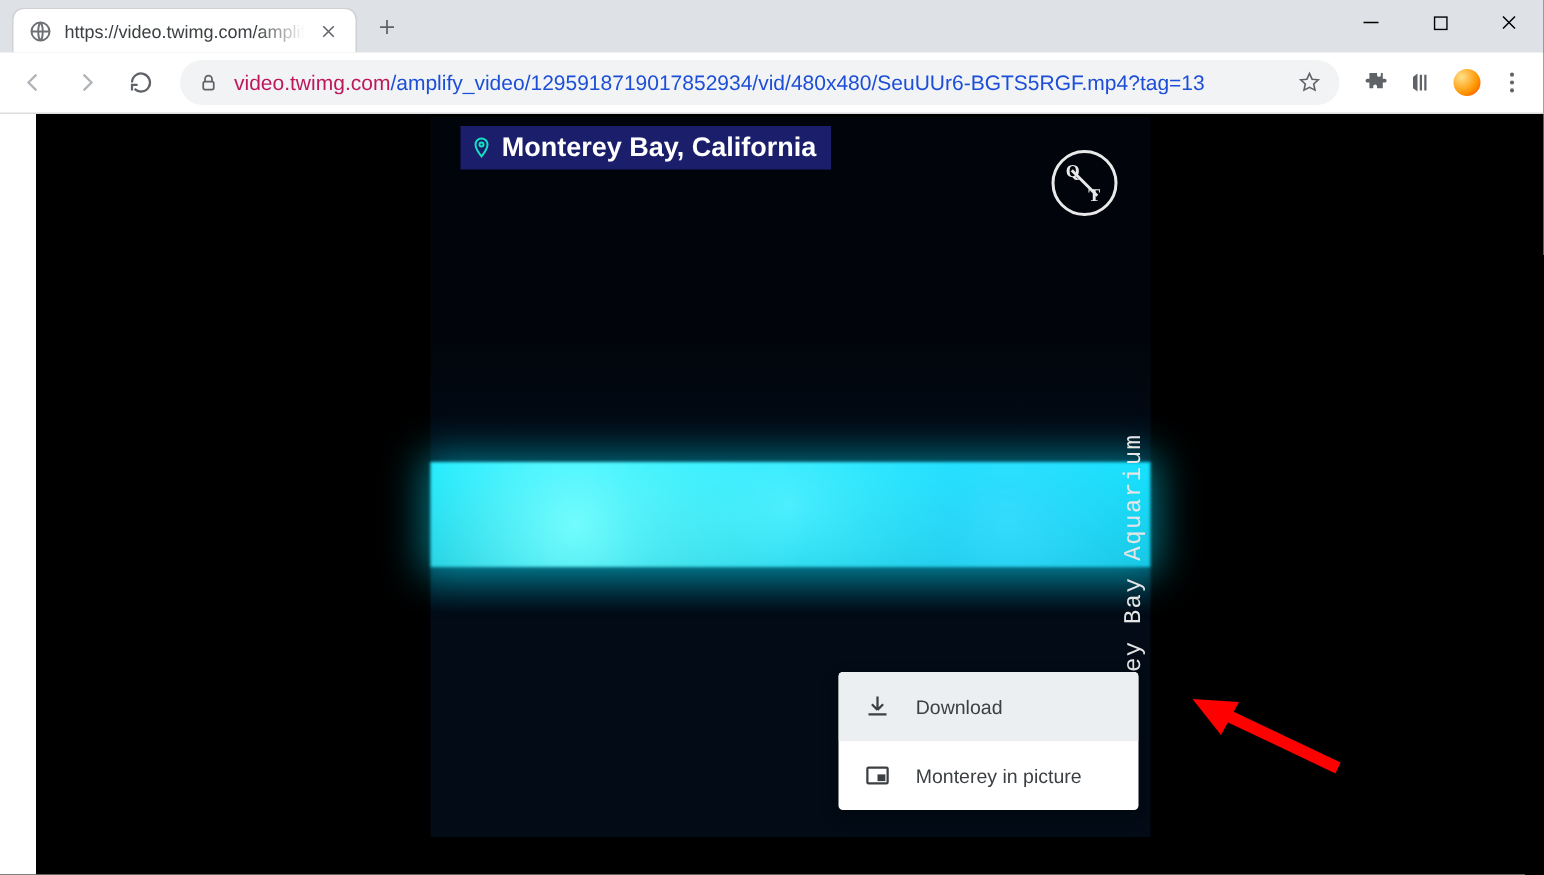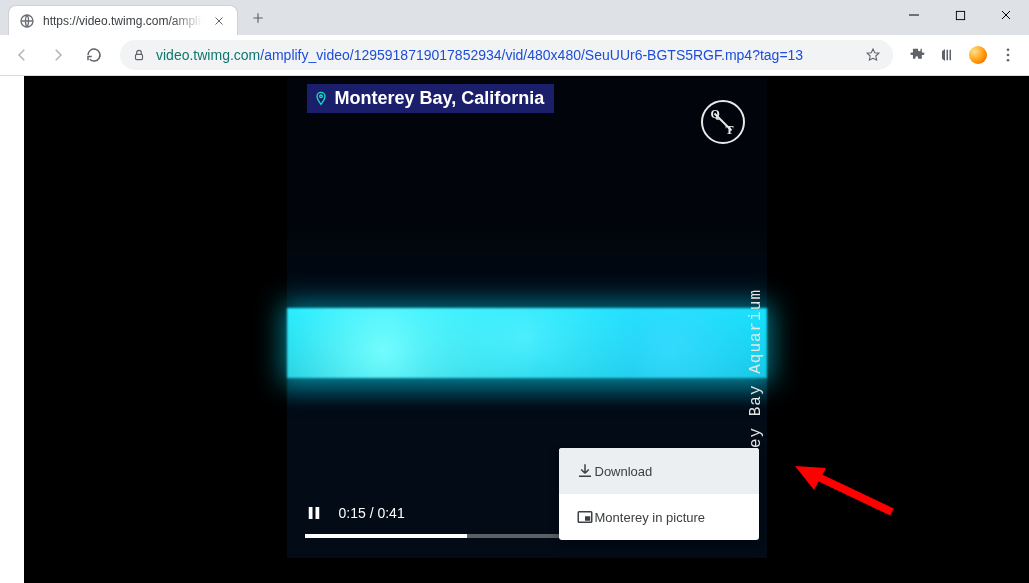--- a/index.html
+++ b/index.html
@@ -15,21 +15,21 @@
   .win-controls { position: absolute; right: 0; top: 0; display: flex; height: 30px; }
   .win-controls div { width: 46px; display: flex; align-items: center; justify-content: center; color: #000; }
 
   
   .toolbar { height: 41px; background: #fff; display: flex; align-items: center; padding: 0 6px; border-bottom: 1px solid #dadce0; gap: 4px; }
   .tbtn { width: 32px; height: 32px; display: flex; align-items: center; justify-content: center; color: #5f6368; border-radius: 50%; }
   .tbtn.disabled { color: #b0b3b8; }
   .omnibox { flex: 1; height: 30px; background: #f1f3f4; border-radius: 15px; display: flex; align-items: center; padding: 0 12px; gap: 10px; color: #202124; font-size: 14px; margin: 0 6px; }
   .omnibox .lock { color: #5f6368; flex: none; }
   .omnibox .url { white-space: nowrap; overflow: hidden; flex: 1; }
-  .omnibox .url .host { color: #0f766e; }
+  .omnibox .url .host { color: #be185d; }
   .omnibox .url .path { color: #1d4ed8; }
   .omnibox .star { color: #5f6368; }
   .ext-icons { display: flex; align-items: center; gap: 12px; padding: 0 6px; color: #5f6368; }
   .ext-ff { width: 18px; height: 18px; border-radius: 50%; background: radial-gradient(circle at 30% 30%, #ffe08a, #ff9500 60%, #ff3b00 100%); }
 
   
   .content { height: calc(583px - 35px - 41px); background: #000; position: relative; display: flex; align-items: flex-start; justify-content: center; overflow: hidden; margin-left: 24px; }
   .video-box { position: relative; width: 480px; height: 480px; margin-top: 2px; background: #000; }
   .frame { position: absolute; inset: 0; background: linear-gradient(#01040a 0%, #01040a 30%, #020b16 45%, #020b16 100%); }
   .wave { position: absolute; left: 0; right: 0; top: 48%; height: 70px; background:
@@ -52,21 +52,21 @@
 
   
   .vcontrols { position: absolute; left: 0; right: 0; bottom: 0; padding: 0 18px 20px 18px; color: #fff; }
   .vrow { display: flex; align-items: center; gap: 16px; font-size: 14px; }
   .play { width: 18px; height: 18px; display: flex; align-items: center; justify-content: center; }
   .vbar { margin-top: 12px; height: 4px; background: rgba(255,255,255,0.35); position: relative; }
   .vbar .fill { position: absolute; left: 0; top: 0; bottom: 0; background: #fff; }
 
   
   .ctx-menu { position: absolute; width: 200px; background: #fff; border-radius: 3px; box-shadow: 0 4px 10px rgba(0,0,0,0.35); overflow: hidden; font-size: 13px; color: #3c4043; }
-  .ctx-item { display: flex; align-items: center; padding: 14px 16px; }
+  .ctx-item { display: flex; align-items: center; gap: 16px; padding: 14px 16px; }
   .ctx-item.hov { background: #eceff1; }
   .ctx-item .ico { width: 20px; display: flex; justify-content: center; color: #3c4043; }
 
   
   .arrow { position: absolute; color: #ff0000; pointer-events: none; }
 
   svg { display: block; }
 </style>
 </head>
 <body>
@@ -182,34 +182,20 @@
     </div>
 
     <div class="stamp">
       <span class="t1">Q</span>
       <span class="diag"></span>
       <span class="t2">T</span>
     </div>
 
     <div class="credit">ey Bay Aquarium</div>
 
-    <div class="vcontrols">
-      <div class="vrow">
-        <span class="play">
-          <svg viewBox="0 0 24 24" width="18" height="18">
-              <rect x="5" y="4" width="5" height="16" fill="#fff"></rect>
-              <rect x="14" y="4" width="5" height="16" fill="#fff"></rect>
-            </svg>
-        </span>
-        <span>0:15 / 0:41</span>
-      </div>
-      <div class="vbar">
-        <div class="fill" id="progress-fill" style="width: 36.6%;"></div>
-      </div>
-    </div>
 
     <div class="ctx-menu" style="left: 272px; top: 370px;">
       <div class="ctx-item hov">
         <span class="ico">
           <svg viewBox="0 0 24 24" width="18" height="18">
               <path d="M12 3v12m0 0l-5-5m5 5l5-5" stroke="#3c4043" stroke-width="2" fill="none"></path>
               <path d="M4 19h16" stroke="#3c4043" stroke-width="2"></path>
             </svg>
         </span>
         <span>Download</span>

